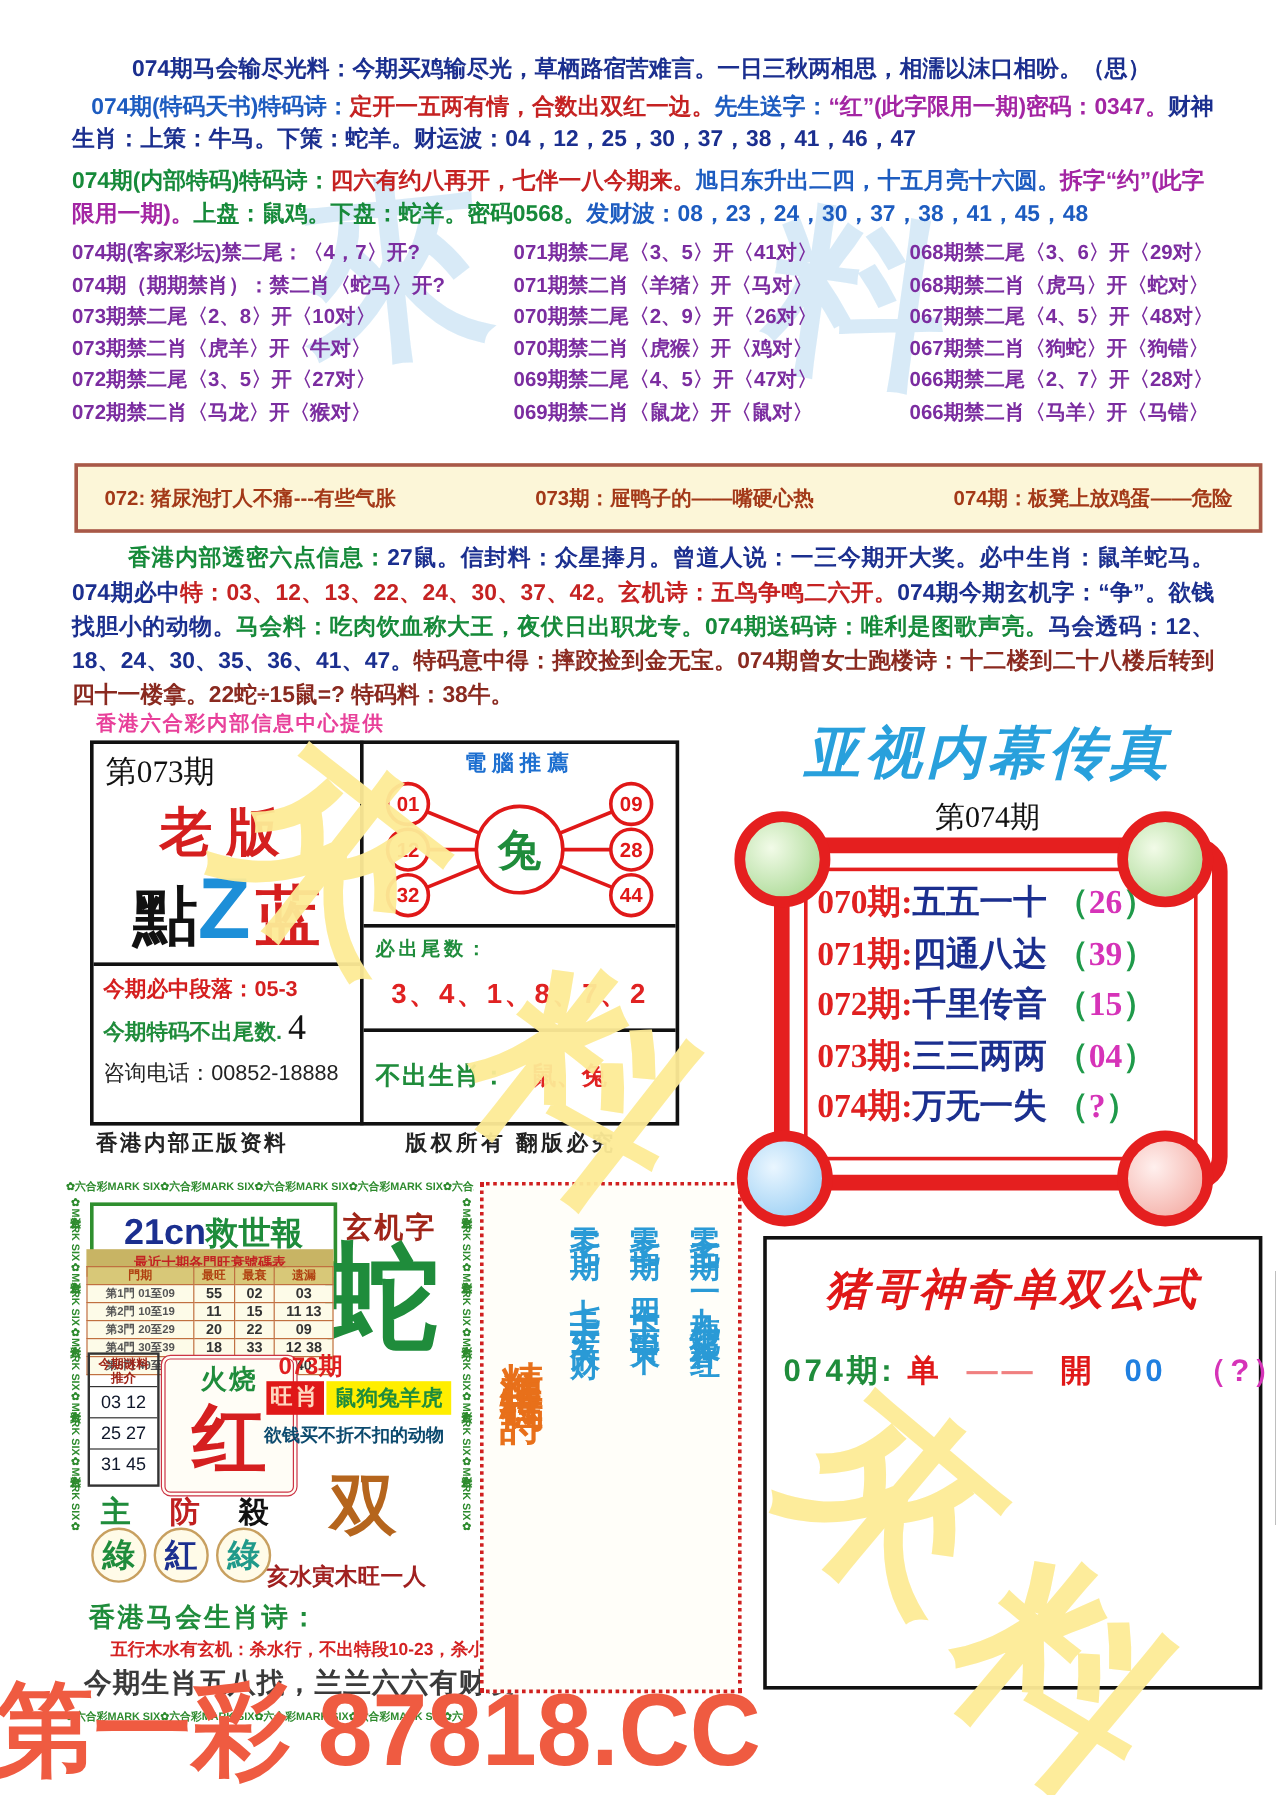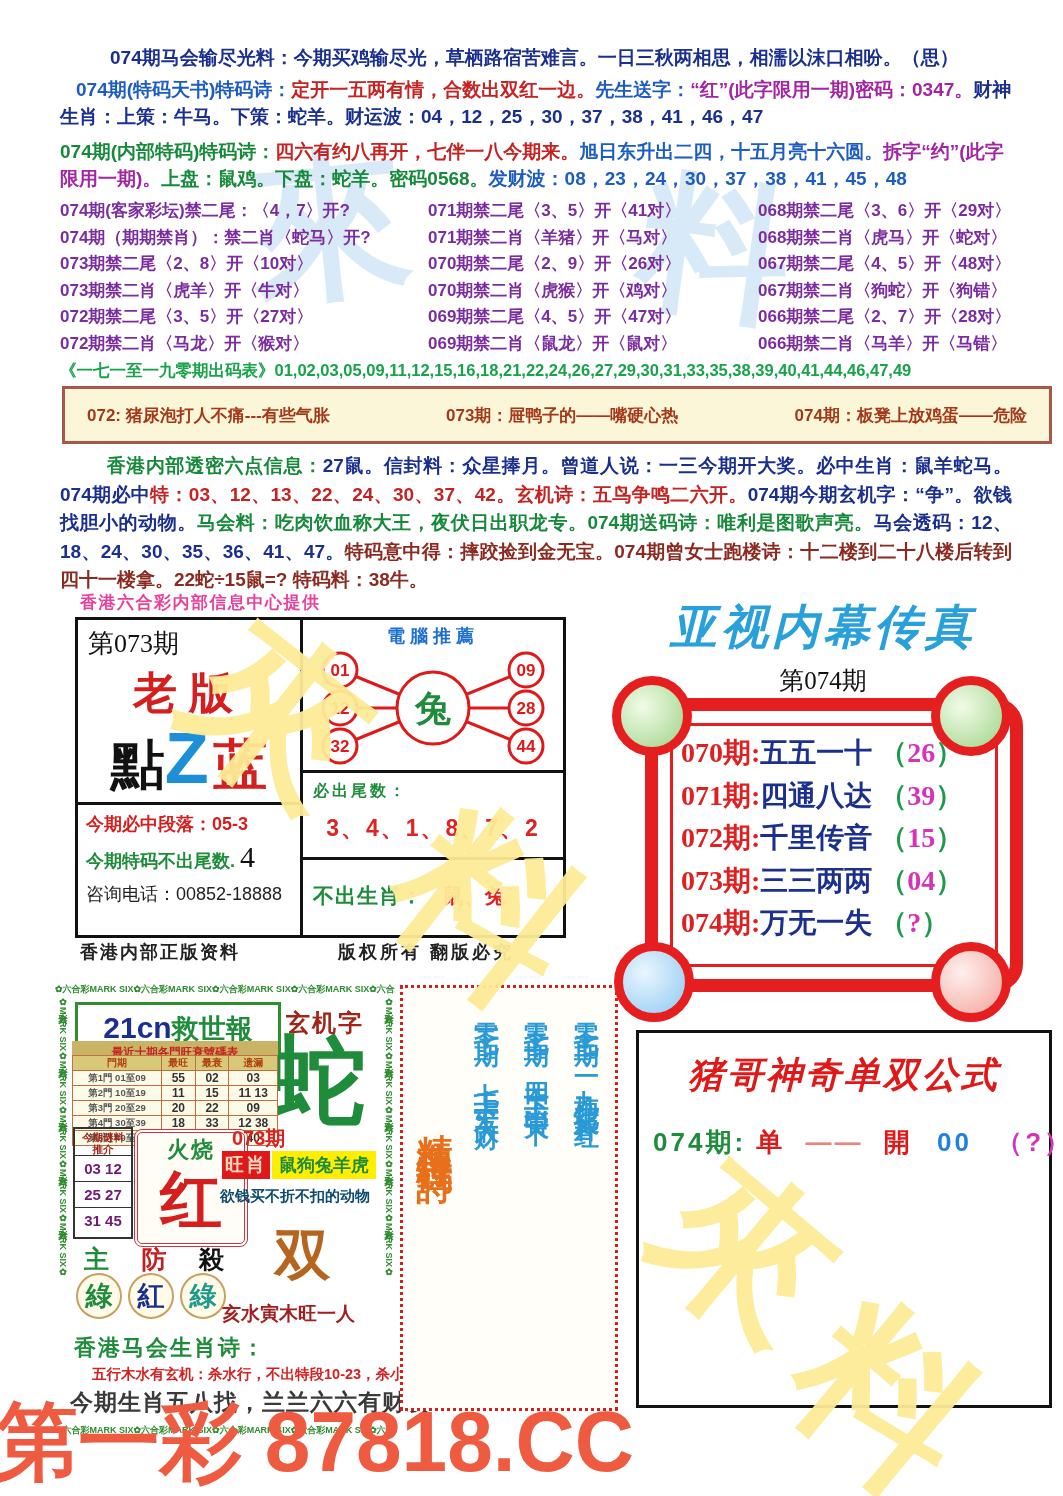--- a/index.html
+++ b/index.html
@@ -103,21 +103,21 @@
   #wstable{position:absolute;left:2px;top:58px;width:206px;border-collapse:collapse;}
   #wstitle{position:absolute;left:2px;top:44px;width:206px;background:#c8b464;color:#c32222;
            font-weight:bold;font-size:11.5px;text-align:center;padding:4px 0;}
   #wstable td,#wstable th{border:1px solid #c07040;background:#fdfbe8;font-size:12px;
            text-align:center;padding:0 1px;height:13.5px;color:#333;font-weight:bold;}
   #wstable th{background:#d8c878;color:#b04010;font-size:10px;}
   #wstable .mn{font-size:9.5px;color:#555;white-space:nowrap;}
   #tipsbox{position:absolute;left:3px;top:130px;width:56px;height:108px;border:2px solid #333;
            text-align:center;}
   #tipsbox .th{font-size:10.5px;color:#a02518;font-weight:bold;line-height:12px;padding-top:2px;}
-  #tipsbox .tn{font-size:15px;font-weight:bold;color:#701a75;border-top:1.5px solid #333;line-height:25px;}
+  #tipsbox .tn{font-size:15px;font-weight:normal;color:#0f172a;border-top:1.5px solid #333;line-height:25px;}
   #firebox{position:absolute;left:64px;top:132px;width:106px;height:110px;border:4px double #cc3344;
            border-radius:8px;background:#fffdf6;text-align:center;}
   #firebox .fire{color:#1f8c3b;font-weight:bold;font-size:22px;letter-spacing:2px;padding-top:2px;}
   #firebox .hong{color:#d51f1f;font-weight:bold;font-size:62px;line-height:70px;
                  font-family:"Liberation Serif",serif;}
   #iss073{position:absolute;left:162px;top:128px;color:#e02020;font-weight:bold;font-size:20px;}
   #wxlab{position:absolute;left:152px;top:154px;width:48px;height:28px;background:#e01818;
          color:#ffd7c0;font-weight:bold;font-size:19px;text-align:center;line-height:28px;
          letter-spacing:2px;}
   #wxval{position:absolute;left:202px;top:154px;width:104px;height:28px;background:#ffee00;
@@ -208,21 +208,20 @@
     <div class="bcol b3">
       <div>068期禁二尾〈3、6〉开〈29对〉</div>
       <div>068期禁二肖〈虎马〉开〈蛇对〉</div>
       <div>067期禁二尾〈4、5〉开〈48对〉</div>
       <div>067期禁二肖〈狗蛇〉开〈狗错〉</div>
       <div>066期禁二尾〈2、7〉开〈28对〉</div>
       <div>066期禁二肖〈马羊〉开〈马错〉</div>
     </div>
   </div>
 
-  <div id="codes">《一七一至一九零期出码表》01,02,03,05,09,11,12,15,16,18,21,22,24,26,27,29,30,31,33,35,38,39,40,41,44,46,47,49</div>
 
   <div id="riddles">
     <span>072: 猪尿泡打人不痛---有些气胀</span>
     <span>073期：屉鸭子的——嘴硬心热</span>
     <span>074期：板凳上放鸡蛋——危险</span>
   </div>
 
   <div id="secrets">
     <span class="ind"></span><span class="c-green">香港内部透密六点信息：</span><span class="c-navy">27鼠。信封料：众星捧月。曾道人说：一三今期开大奖。必中生肖：鼠羊蛇马。074期必中</span><span class="c-red">特：03、12、13、22、24、30、37、42。玄机诗：五鸟争鸣二六开。</span><span class="c-navy">074期今期玄机字：“争”。欲钱找胆小的动物。</span><span class="c-green">马会料：吃肉饮血称大王，夜伏日出职龙专。074期送码诗：唯利是图歌声亮。</span><span class="c-navy">马会透码：12、18、24、30、35、36、41、47。</span><span class="c-maroon">特码意中得：摔跤捡到金无宝。074期曾女士跑楼诗：十二楼到二十八楼后转到四十一楼拿。22蛇÷15鼠=? 特码料：38牛。</span>
   </div>

